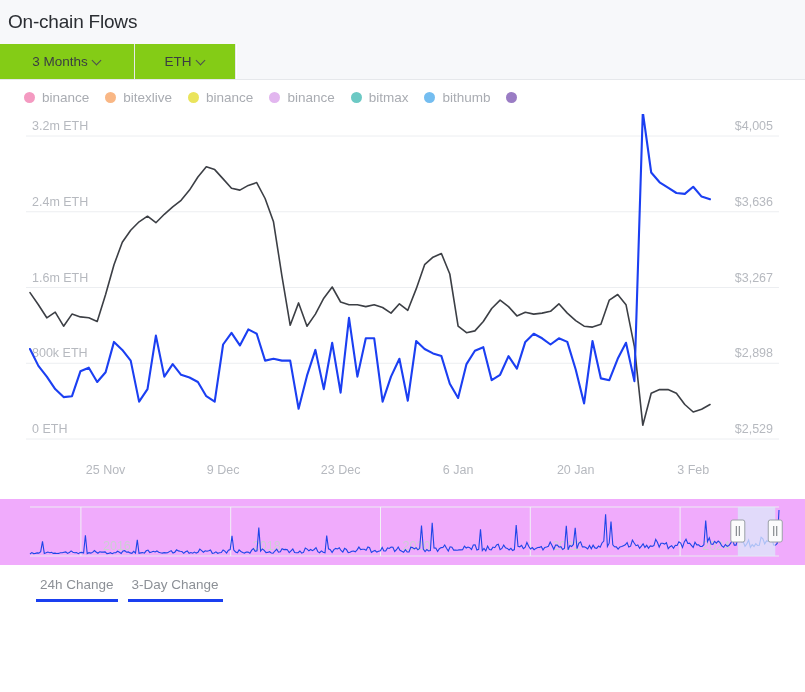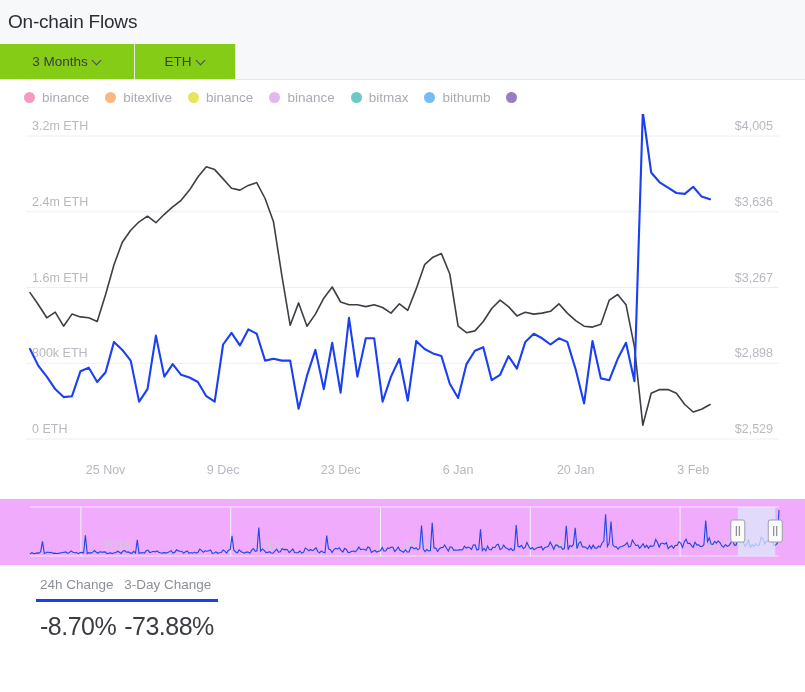--- a/index.html
+++ b/index.html
@@ -146,20 +146,21 @@
     fill: #ccced3;
     text-anchor: middle;
     font-family: "Liberation Sans", sans-serif;
   }
 
   
   .stats {
     display: flex;
     align-items: flex-start;
     padding: 12px 0 0 36px;
+    gap: 10px;
     background: #ffffff;
   }
   .stat {
     display: flex;
     flex-direction: column;
   }
   .stat-label {
     font-size: 13.5px;
     color: #8c9096;
     padding: 0 4px 7px 4px;
@@ -277,19 +278,17 @@
         <rect x="768.255" y="21" width="14" height="22" rx="2" fill="#fbfbfc" stroke="#9aa0a6" stroke-width="1"></rect>
         <line x1="773.755" y1="27" x2="773.755" y2="37" stroke="#6f7479" stroke-width="1"></line>
         <line x1="776.755" y1="27" x2="776.755" y2="37" stroke="#6f7479" stroke-width="1"></line>
       </g>
     </svg>
 </div>
 
 <div class="stats" id="stats">
     <div class="stat">
       <div class="stat-label">24h Change</div>
-      <div class="stat-value">-8.70%</div>
     </div>
     <div class="stat">
       <div class="stat-label">3-Day Change</div>
-      <div class="stat-value">-73.88%</div>
     </div>
   </div>
 
 </body></html>

